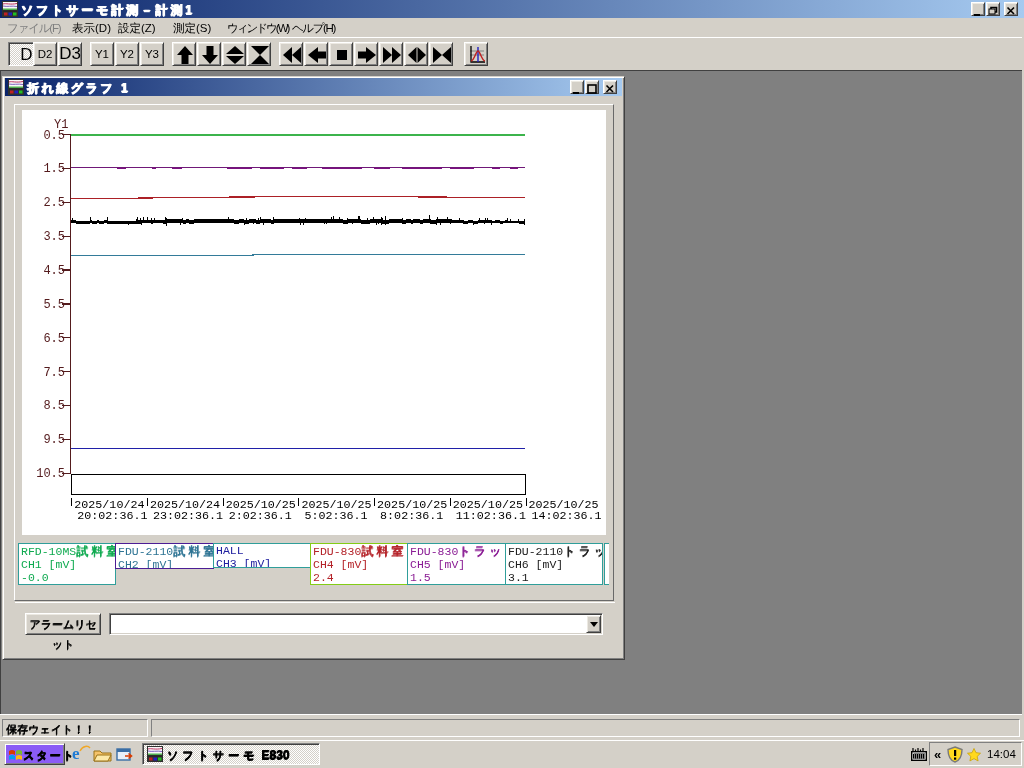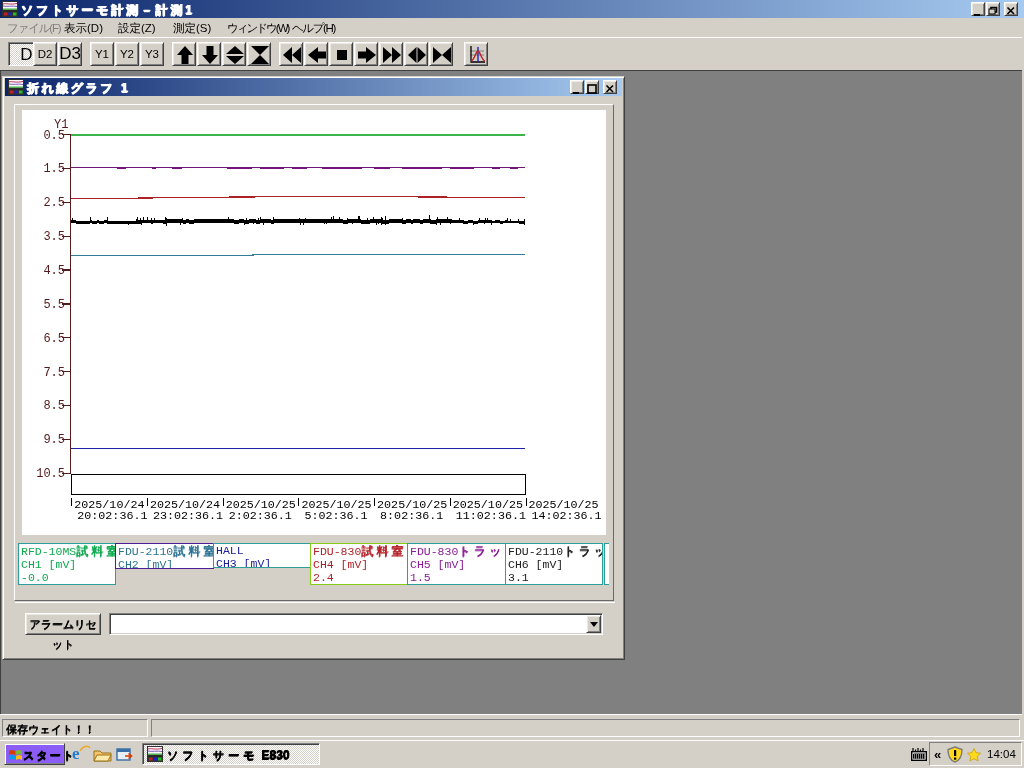--- a/index.html
+++ b/index.html
@@ -33,21 +33,21 @@
 <div class="wbtn" style="left:986px;top:2px;"><svg width="12" height="12">
       <rect x="2" y="4" width="6" height="5" fill="none" stroke="#000" stroke-width="1"></rect>
       <path d="M4 4 V2.5 H9.5 V7 H8" fill="none" stroke="#000" stroke-width="1.6"></path>
     </svg></div>
 <div class="wbtn" style="left:1004px;top:2px;"><svg width="12" height="12">
       <path d="M2.5 2.5 L9 9 M9 2.5 L2.5 9" stroke="#000" stroke-width="1.6" fill="none"></path>
     </svg></div>
 
 <div class="abs face" style="left:0;top:18px;width:1024px;height:19px;"></div>
 <div class="abs" style="left:7px;top:21px;font-size:11.5px;color:#808080;letter-spacing:-1.2px;">ファイル(F)</div>
-<div class="abs" style="left:64px;top:21px;font-size:11.5px;color:#000;">表示(D)</div>
+<div class="abs" style="left:72px;top:21px;font-size:11.5px;color:#000;">表示(D)</div>
 <div class="abs" style="left:118px;top:21px;font-size:11.5px;color:#000;">設定(Z)</div>
 <div class="abs" style="left:173px;top:21px;font-size:11.5px;color:#000;">測定(S)</div>
 <div class="abs" style="left:227px;top:21px;font-size:11.5px;color:#000;letter-spacing:-2px;">ウィンドウ(W)</div>
 <div class="abs" style="left:292px;top:21px;font-size:11.5px;color:#000;letter-spacing:-1.4px;">ヘルプ(H)</div>
 
 <div class="abs face" style="left:0;top:37px;width:1024px;height:33px;border-top:1px solid #ffffff;"></div>
 <div class="abs" style="left:8px;top:42px;width:35px;height:24px;background:#fff;background-image:conic-gradient(#d4d0c8 25%,#fff 0 50%,#d4d0c8 0 75%,#fff 0);background-size:2px 2px;border:1px solid;border-color:#808080 #ffffff #ffffff #808080;box-shadow:inset 1px 1px 0 #404040;text-align:right;font-size:17px;line-height:23px;color:#000;">D1</div>
 <div class="abs raised" style="left:33px;top:42px;width:24px;height:24px;background:#d4d0c8;text-align:center;font-size:11.5px;line-height:22px;color:#000;">D2</div>
 <div class="abs raised" style="left:58px;top:42px;width:24px;height:24px;background:#d4d0c8;text-align:center;font-size:17px;line-height:22px;color:#000;">D3</div>
 <div class="abs raised" style="left:90px;top:42px;width:24px;height:24px;background:#d4d0c8;text-align:center;font-size:11.5px;line-height:22px;color:#000;">Y1</div>

